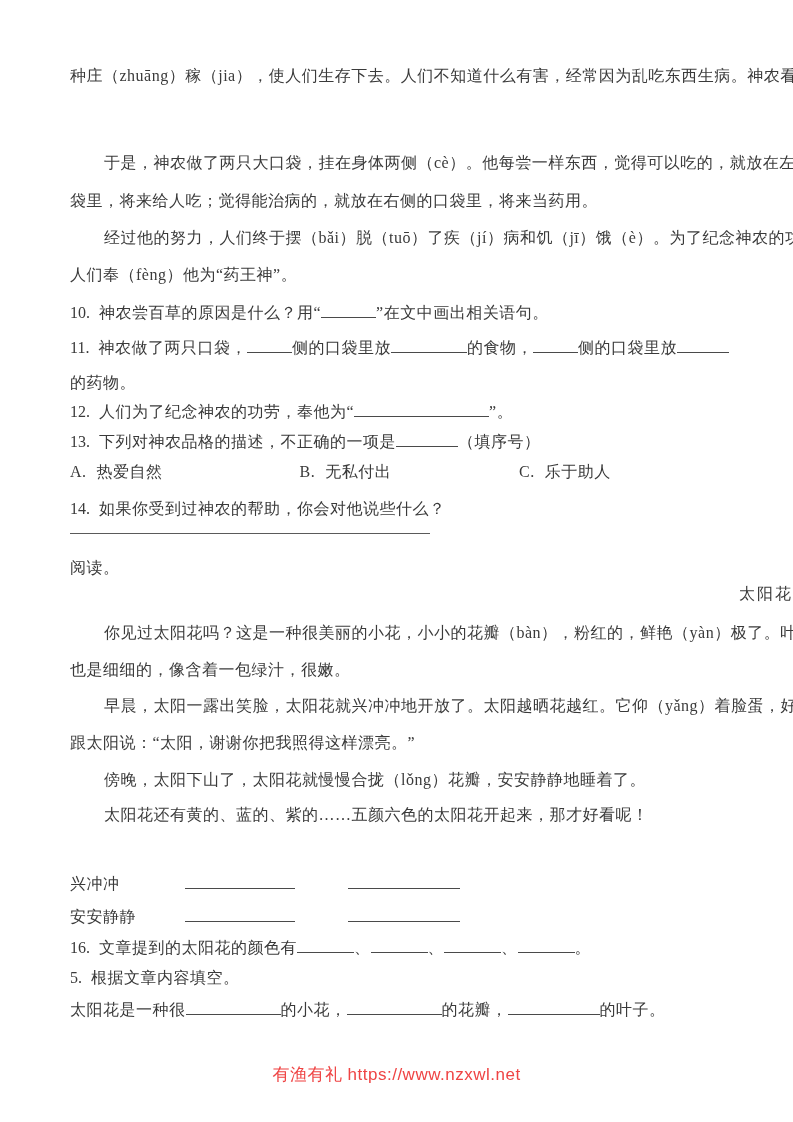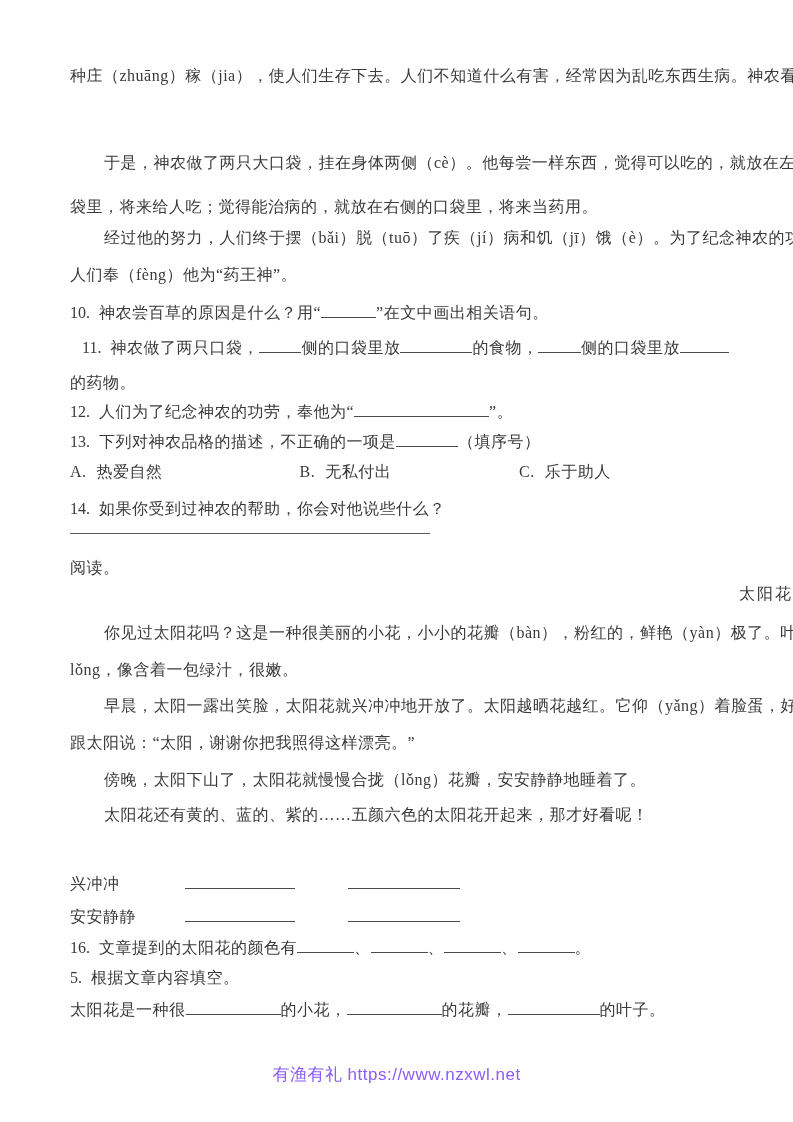--- a/index.html
+++ b/index.html
@@ -32,55 +32,54 @@
   .w88{width:88px;} .w92{width:92px;} .w95{width:95px;}
   .w110{width:110px;} .w112{width:112px;} .w135{width:135px;}
   .flexrow{
     position:absolute;
     left:70px;right:64px;
     display:flex;
     align-items:baseline;
     white-space:nowrap;
     letter-spacing:0.5px;
     line-height:24px;
-    margin-left:12px;
   }
   .flexrow .txt{flex:0 0 auto;}
   .flexrow .grow{flex:1 1 60px;min-width:40px;}
   .opt{display:inline-block;white-space:nowrap;}
   .opt-a{width:225px;} .opt-b{width:215px;}
   .opt .ol{display:inline-block;margin-right:10px;}
   .center-title{
     position:absolute;left:0;width:100%;
     text-align:right;letter-spacing:2px;
   }
   .answer-line{
     position:absolute;left:70px;top:533px;
     width:360px;height:0;
     border-top:1px solid #5a5a5a;
   }
   .wordcell{display:inline-block;width:115px;}
   .gapcell{display:inline-block;width:53px;}
   .footer{
     position:absolute;left:0;top:1063px;width:100%;
     text-align:center;
-    color:#8b5cf6;
+    color:#ef4444;
     font-family:"Liberation Sans", sans-serif;
     font-size:17px;
     letter-spacing:0.5px;
   }
 </style>
 </head>
 <body>
 
 <div class="page">
 
   <div class="line kai" style="top:64px">种庄（zhuāng）稼（jia），使人们生存下去。人们不知道什么有害，经常因为乱吃东西生病。神农看到了，</div>
   <div class="line kai indent" style="top:151px">于是，神农做了两只大口袋，挂在身体两侧（cè）。他每尝一样东西，觉得可以吃的，就放在左侧的口</div>
-  <div class="line kai" style="top:195px">袋里，将来给人吃；觉得能治病的，就放在右侧的口袋里，将来当药用。</div>
+  <div class="line kai" style="top:189px">袋里，将来给人吃；觉得能治病的，就放在右侧的口袋里，将来当药用。</div>
   <div class="line kai indent" style="top:226px">经过他的努力，人们终于摆（bǎi）脱（tuō）了疾（jí）病和饥（jī）饿（è）。为了纪念神农的功劳，</div>
   <div class="line kai" style="top:263px">人们奉（fèng）他为“药王神”。</div>
 
   <div class="line" style="top:301px">
     <span class="qnum">10.</span><span>神农尝百草的原因是什么？用“</span><span class="blank w55"></span><span>”在文中画出相关语句。</span>
   </div>
 
   <div class="flexrow" style="top:336px">
     <span class="txt qnum">11.</span>
     <span class="txt">神农做了两只口袋，</span>
@@ -111,21 +110,21 @@
 
   <div class="line" style="top:497px">
     <span class="qnum">14.</span><span>如果你受到过神农的帮助，你会对他说些什么？</span>
   </div>
   <div class="answer-line"></div>
 
   <div class="line" style="top:556px">阅读。</div>
   <div class="center-title kai" style="top:584px">太阳花</div>
 
   <div class="line kai indent" style="top:621px">你见过太阳花吗？这是一种很美丽的小花，小小的花瓣（bàn），粉红的，鲜艳（yàn）极了。叶子呢？</div>
-  <div class="line kai" style="top:658px">lǒng，像含着一包绿汁，很嫩。</div>
+  <div class="line kai" style="top:658px">也是细细的，像含着一包绿汁，很嫩。</div>
   <div class="line kai indent" style="top:694px">早晨，太阳一露出笑脸，太阳花就兴冲冲地开放了。太阳越晒花越红。它仰（yǎng）着脸蛋，好像在</div>
   <div class="line kai" style="top:731px">跟太阳说：“太阳，谢谢你把我照得这样漂亮。”</div>
   <div class="line kai indent" style="top:803px">太阳花还有黄的、蓝的、紫的……五颜六色的太阳花开起来，那才好看呢！</div>
   <div class="line kai indent" style="top:768px">傍晚，太阳下山了，太阳花就慢慢合拢（lǒng）花瓣，安安静静地睡着了。</div>
 
   <div class="line" style="top:872px">
     <span class="wordcell">兴冲冲</span><span class="blank w110"></span><span class="gapcell"></span><span class="blank w112"></span>
   </div>
   <div class="line" style="top:905px">
     <span class="wordcell">安安静静</span><span class="blank w110"></span><span class="gapcell"></span><span class="blank w112"></span>

